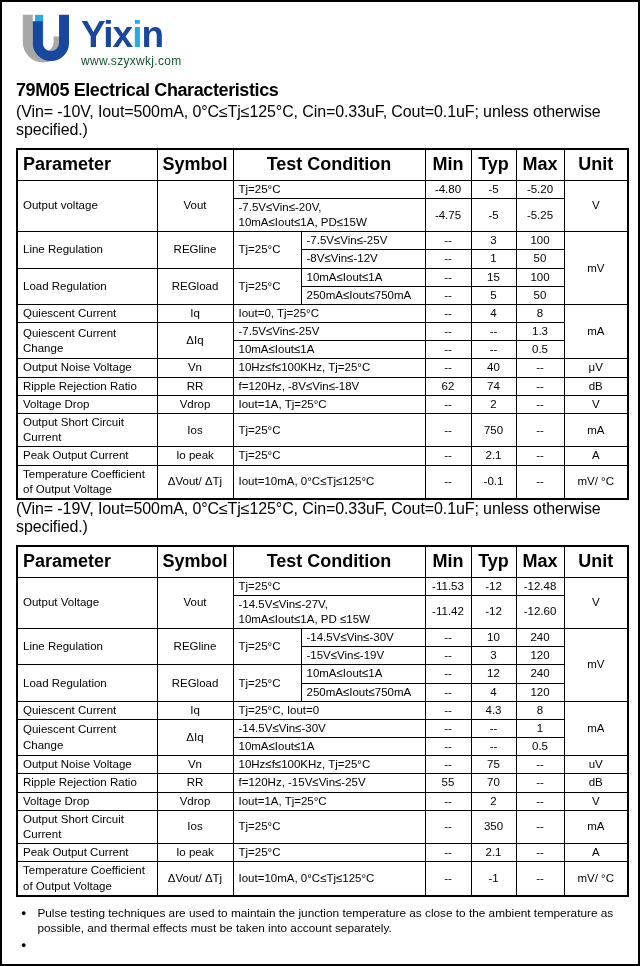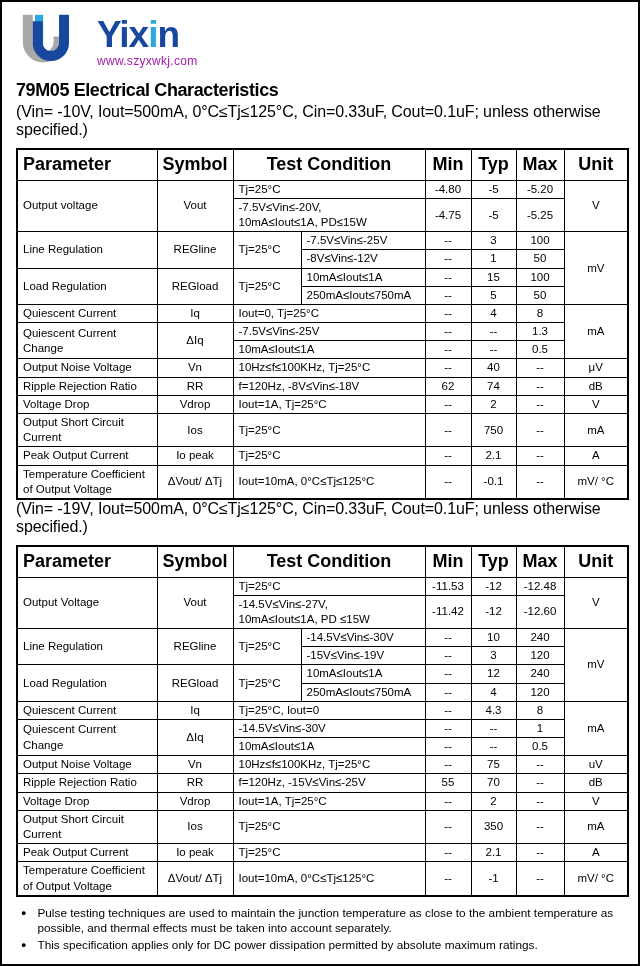--- a/index.html
+++ b/index.html
@@ -9,26 +9,26 @@
     box-sizing:border-box;
     margin:0 auto;
     background:#ffffff;
     border:2px solid #000;
     font-family:"Liberation Sans", sans-serif;
     color:#000;
     overflow:hidden;
     padding:8px 12px 0 14px;
   }
   
-  .brand { display:flex; align-items:center; gap:23px; height:64px; margin-bottom:6px; }
+  .brand { display:flex; align-items:center; gap:7px; height:64px; margin-bottom:6px; }
   .logo-mark svg { display:block; }
   .brand-text { display:flex; flex-direction:column; justify-content:flex-end; }
   .brand-name { font-size:37px; font-weight:bold; letter-spacing:-1px; line-height:36px; color:#17479e; }
   .brand-name .lt { color:#2aa9e0; }
-  .brand-url { font-size:12px; color:#a21caf; margin-top:1px; letter-spacing:0.3px; }
+  .brand-url { font-size:12px; color:#14532d; margin-top:1px; letter-spacing:0.3px; }
   
   .sec-title { font-size:18px; font-weight:bold; margin:12px 0 2px; letter-spacing:-0.4px; }
   .sec-title:first-of-type { margin-top:4px; }
   .sec-sub { font-size:16px; margin:0 0 9px; letter-spacing:-0.1px; }
   
   table.spec {
     border-collapse:collapse;
     table-layout:fixed;
     width:613px;
     font-size:11.5px;
@@ -382,17 +382,16 @@
       </table>
   </section>
 
   <ul class="notes">
     <li>
       <span class="bullet">●</span>
       <span>Pulse testing techniques are used to maintain the junction temperature as close to the ambient temperature as possible, and thermal effects must be taken into account separately.</span>
     </li>
     <li>
       <span class="bullet">●</span>
-      <span>This specification applies only for DC power dissipation permitted by absolute maximum ratings.</span>
     </li>
   </ul>
 
 </div>
 
 </body></html>

